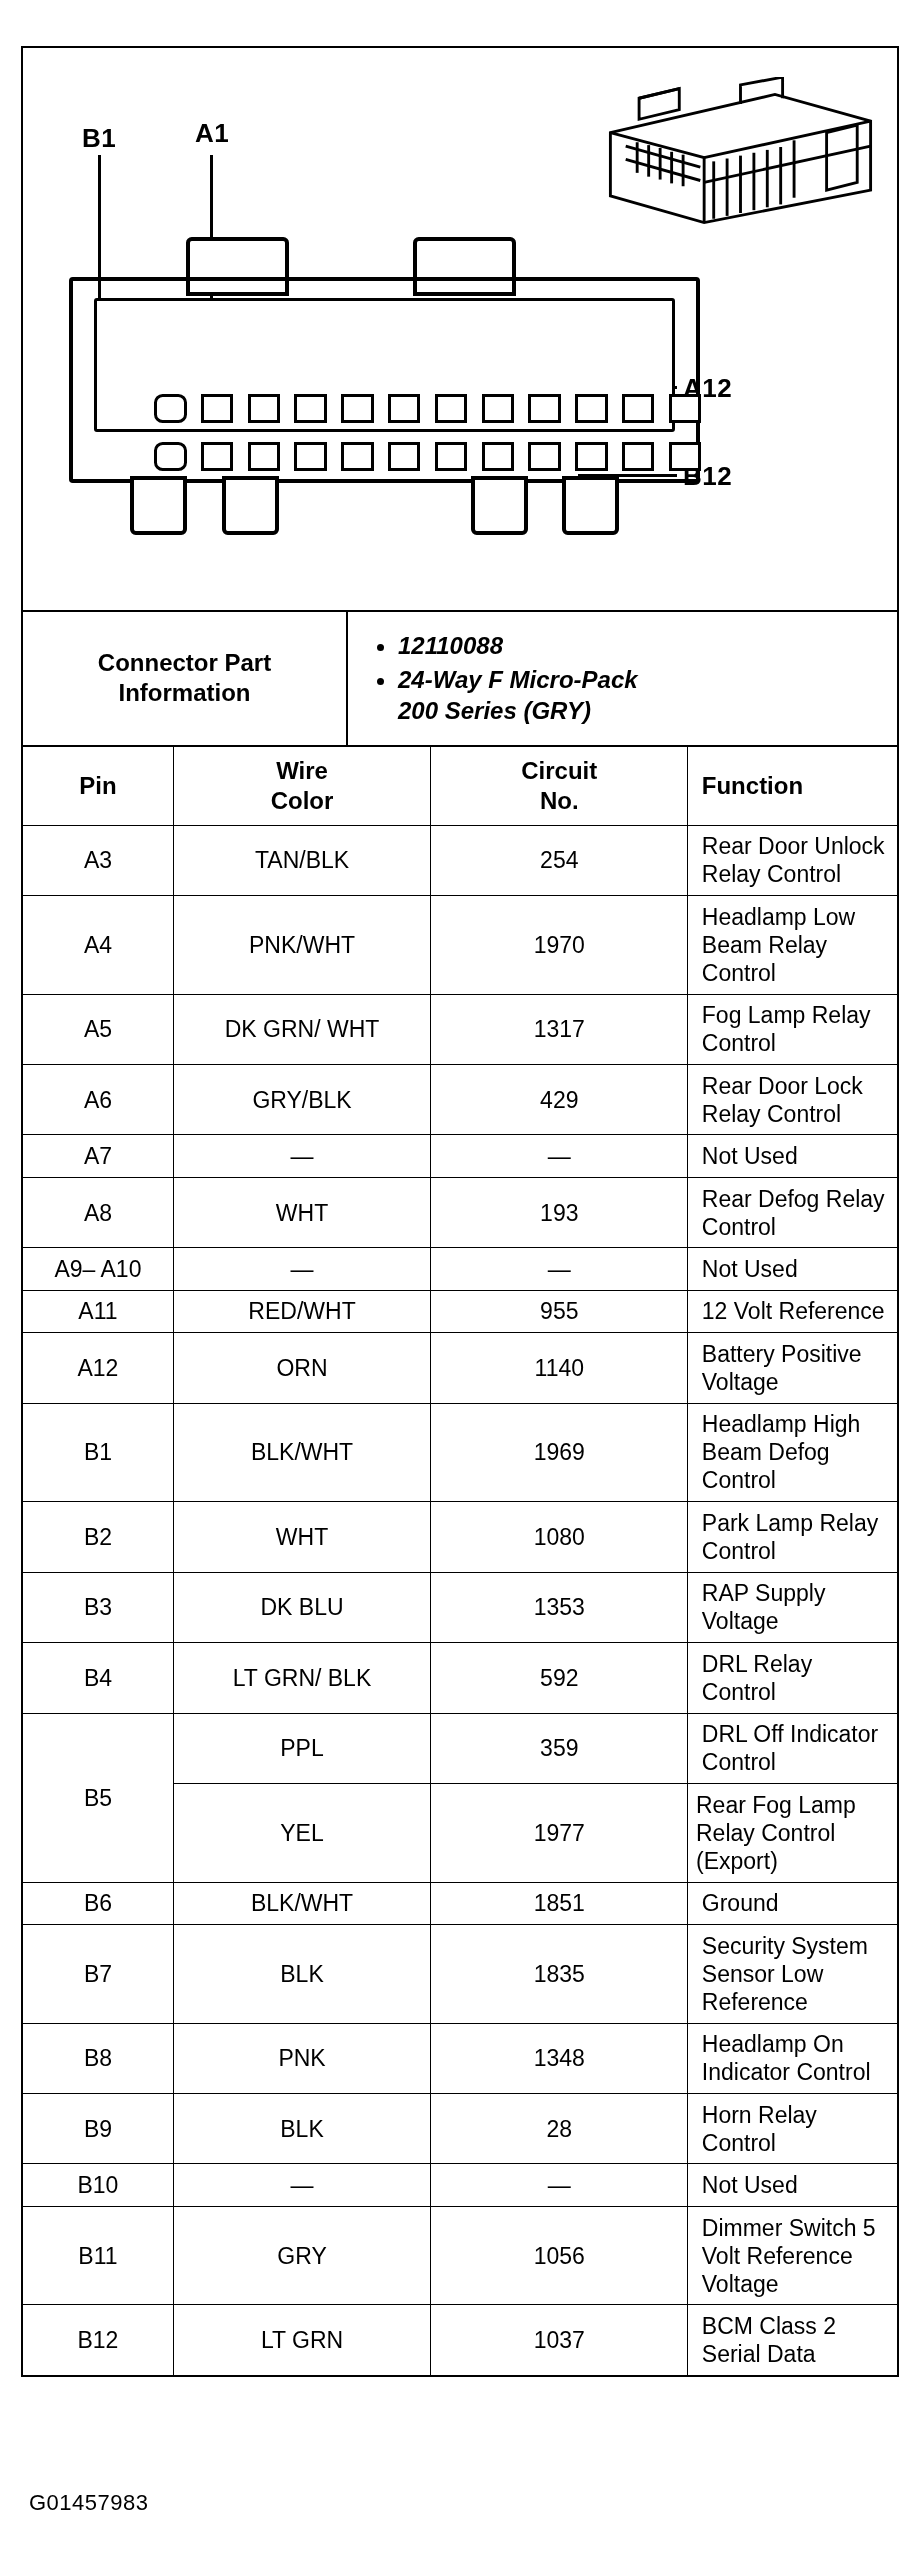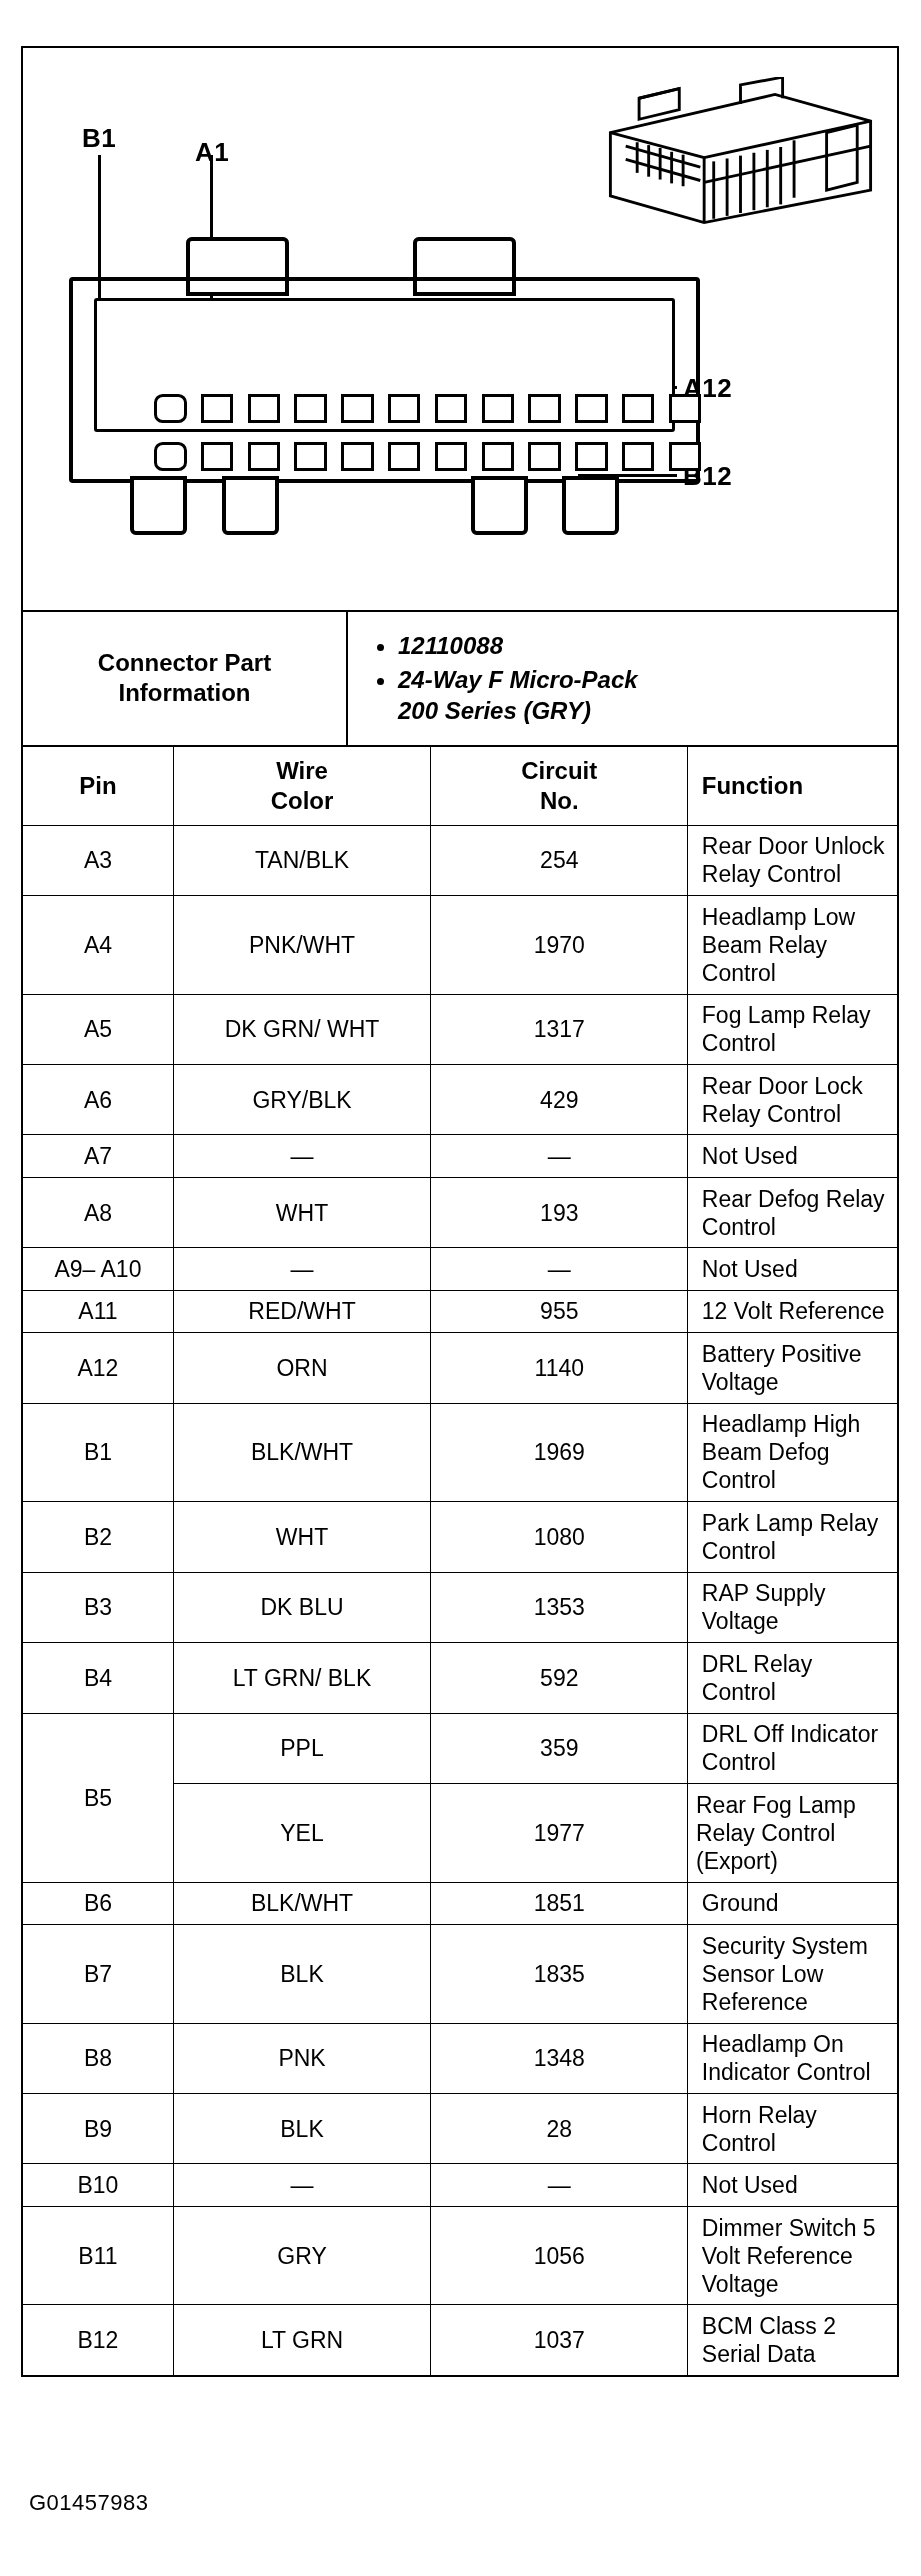--- a/index.html
+++ b/index.html
@@ -194,21 +194,21 @@
 </style>
 </head>
 <body>
 
 <div class="page">
   <div class="sheet">
 
     <div class="illus">
 
       <div class="lbl" style="left:59px; top:75px;">B1</div>
-      <div class="lbl" style="left:172px; top:89px;text-align:right;">A1</div>
+      <div class="lbl" style="left:172px; top:70px;text-align:right;">A1</div>
       <div class="lbl" style="left:660px; top:325px;">A12</div>
       <div class="lbl" style="left:660px; top:413px;">B12</div>
 
       <div class="leader" style="left:75px; top:107px; width:2.9px; height:258px;"></div>
       <div class="leader" style="left:75px; top:363px; width:38px; height:2.9px;"></div>
       <div class="leader" style="left:187px; top:107px; width:2.9px; height:210px;"></div>
       <div class="leader" style="left:115px; top:316px; width:76px; height:2.9px;"></div>
       <div class="leader" style="left:555px; top:338px; width:99px; height:2.9px;"></div>
       <div class="leader" style="left:555px; top:426px; width:99px; height:2.9px;"></div>
 

